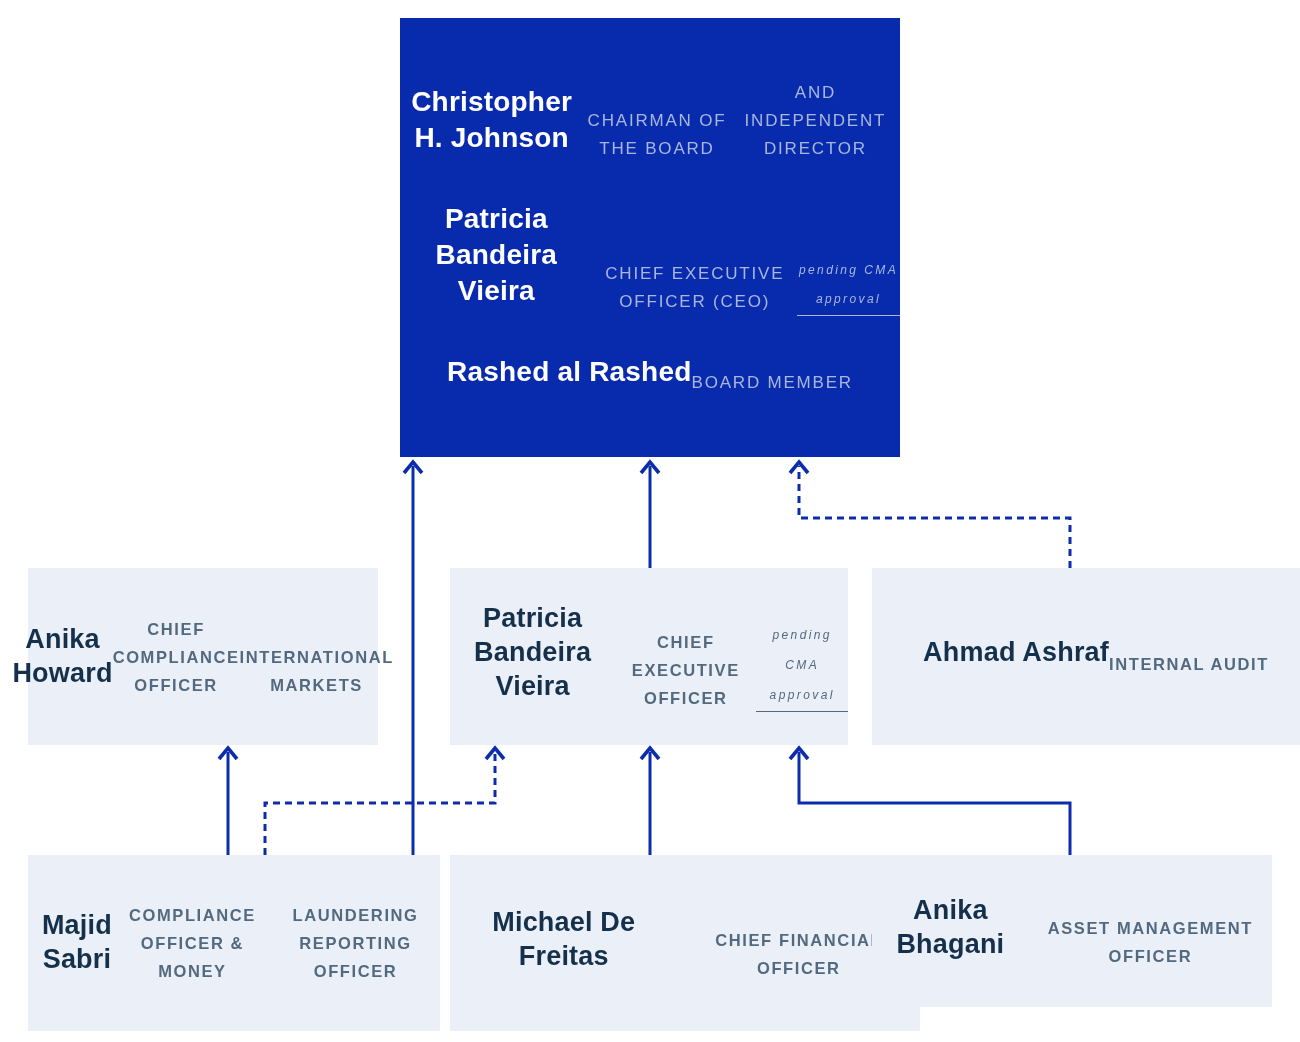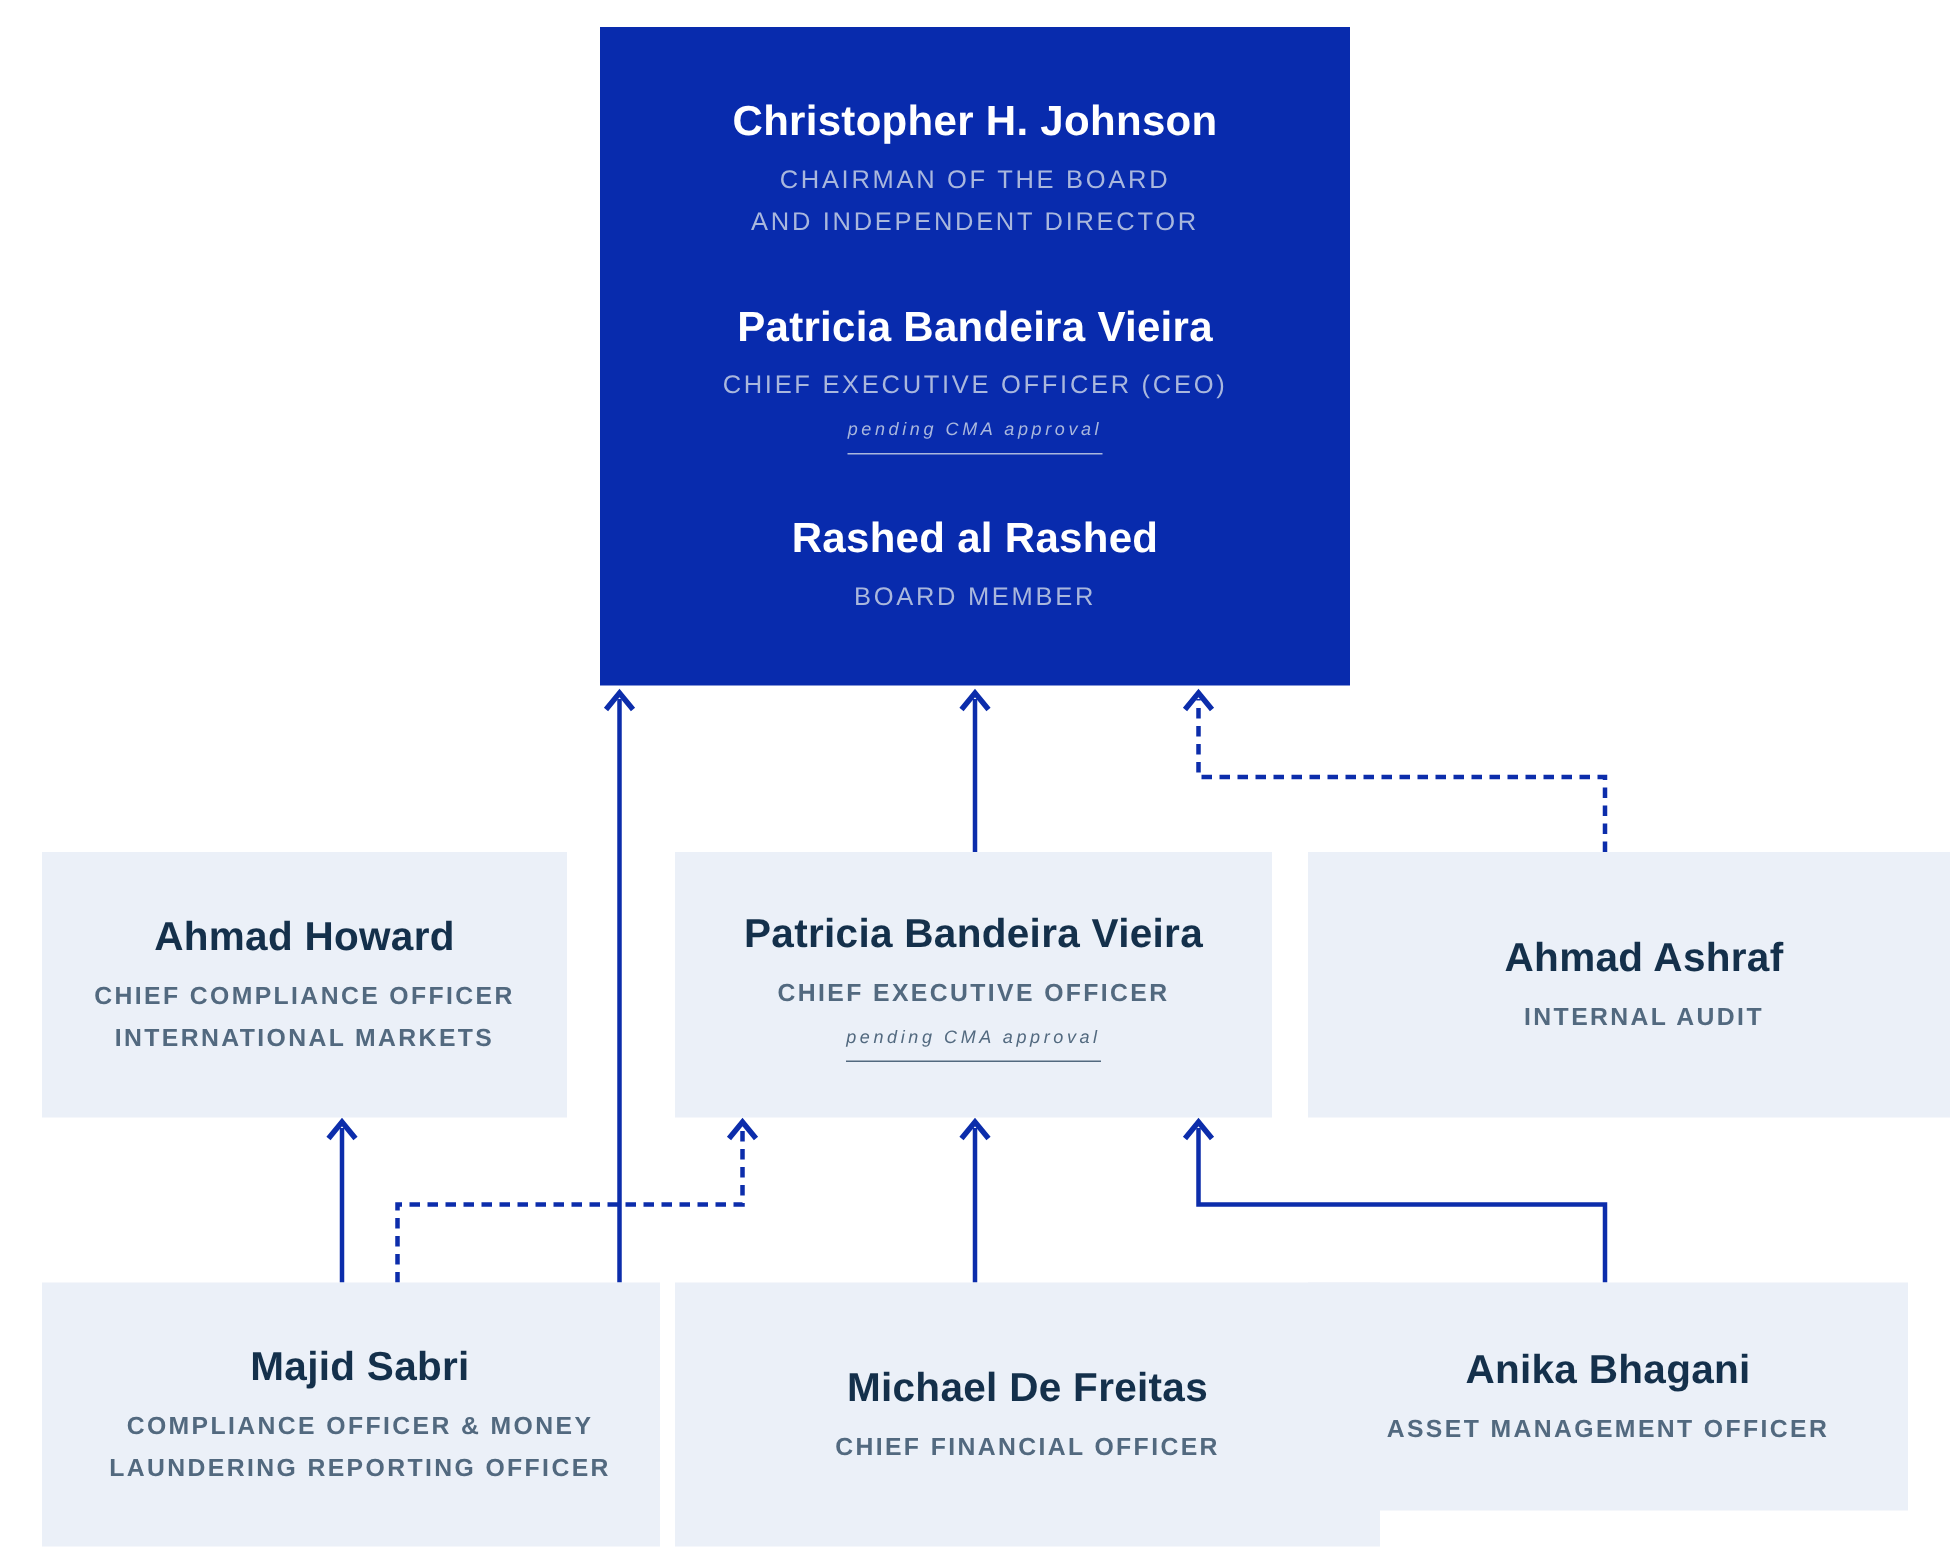--- a/index.html
+++ b/index.html
@@ -41,21 +41,21 @@
   }
   .card.top {
     background: #082bad;
     gap: 38px;
   }
   .card.light {
     background: #ebf0f8;
     gap: 0;
   }
 
-  .member { display: flex; flex-direction: column; align-items: center; }
+  .member { display: flex; flex-direction: row; align-items: flex-end; }
 
   .top .member-name {
     color: #ffffff;
     font-size: 28px;
     font-weight: bold;
     line-height: 36px;
     margin-bottom: 7px;
     letter-spacing: 0.2px;
   }
   .top .member-title {
@@ -157,21 +157,21 @@
       </div>
     </div>
     <div class="member">
       <div class="member-name">Rashed al Rashed</div>
       <div class="member-title">BOARD MEMBER</div>
     </div>
   </div>
 
   <div class="card light" style="left:28px; top:568px; width:350px; height:177px;">
     <div class="member">
-      <div class="member-name">Ahmad Howard</div>
+      <div class="member-name">Anika Howard</div>
       <div class="member-title">CHIEF COMPLIANCE OFFICER</div>
       <div class="member-title">INTERNATIONAL MARKETS</div>
     </div>
   </div>
 
   <div class="card light" style="left:450px; top:568px; width:398px; height:177px;">
     <div class="member">
       <div class="member-name">Patricia Bandeira Vieira</div>
       <div class="member-title">CHIEF EXECUTIVE OFFICER</div>
       <div class="member-note">

